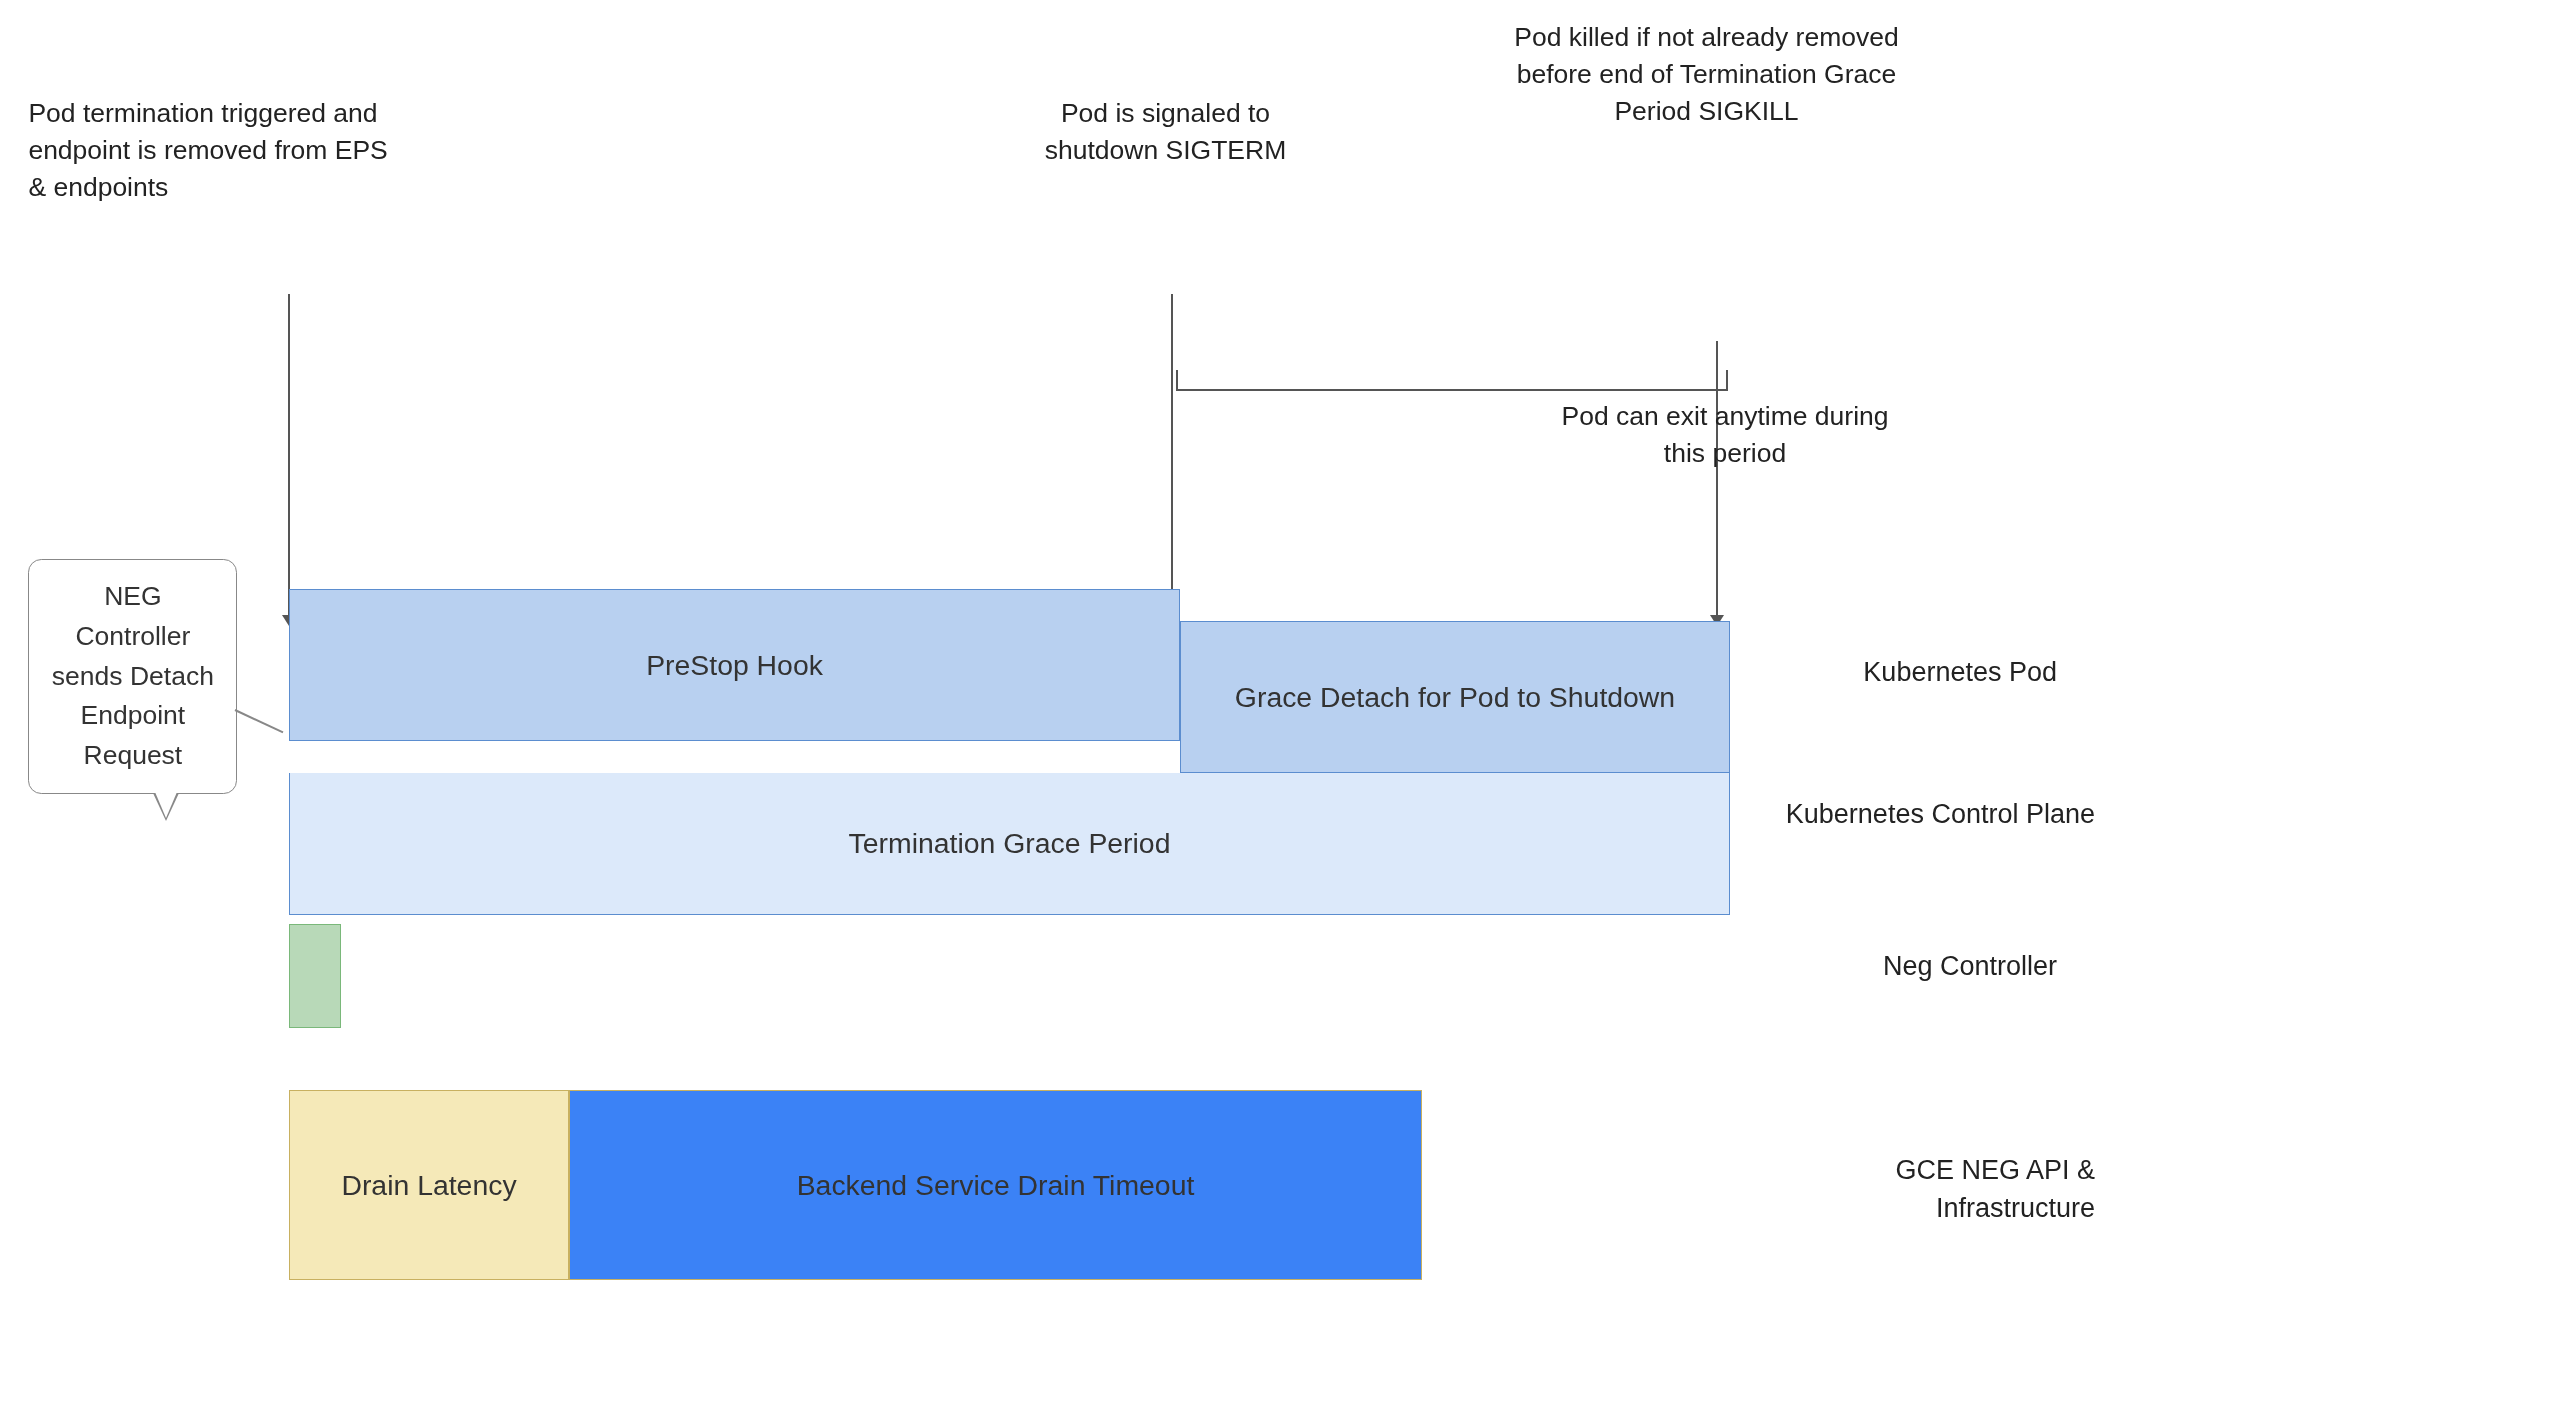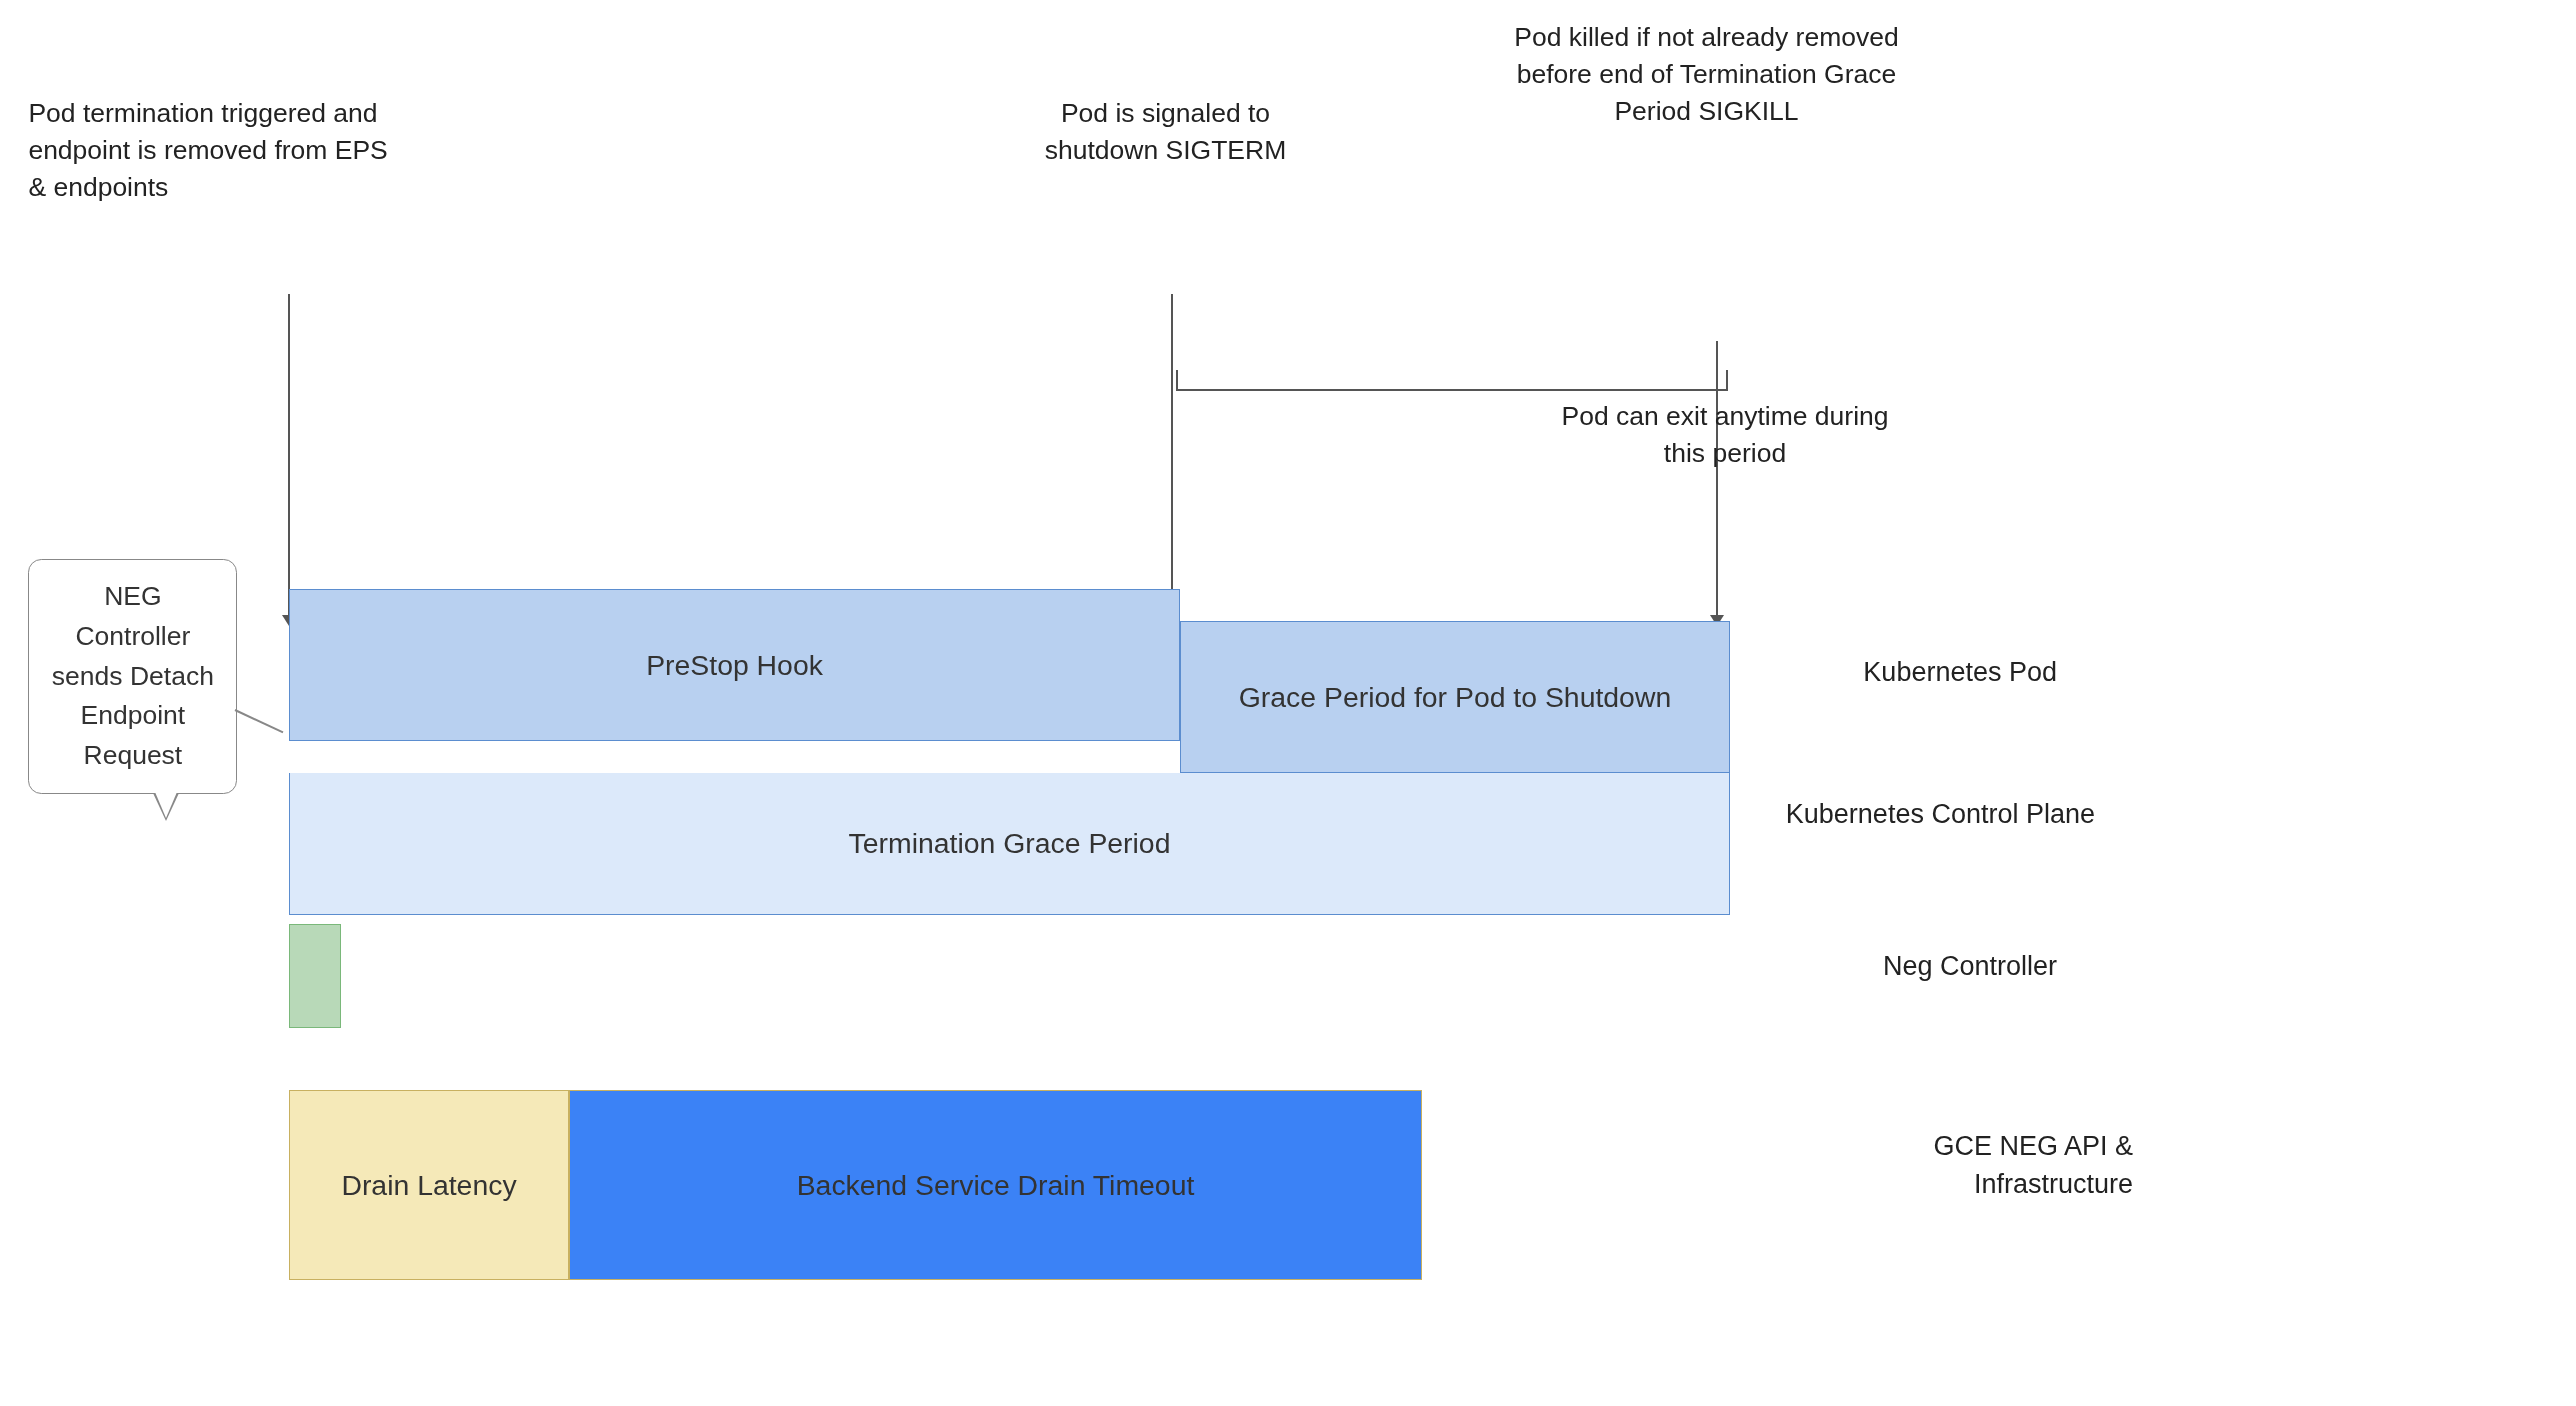--- a/index.html
+++ b/index.html
@@ -191,21 +191,21 @@
 Request</span>
   </div>
 
   <div style="position:absolute; left:235px; top:709px; width:53px; height:1.9px; background:#888; transform: rotate(25deg); transform-origin: left center;"></div>
 
   <div class="bar bar-prestop" style="left: 289px; top: 589px; width: 891px; height: 152px;">
     <span>PreStop Hook</span>
   </div>
 
   <div class="bar bar-grace-pod" style="left: 1180px; top: 621px; width: 550px; height: 152px; text-align:center; padding:9.5px;">
-    <span>Grace Period for
+    <span>Grace Detach for
 Pod to Shutdown</span>
   </div>
 
   <div class="bar bar-termination" style="left: 289px; top: 773px; width: 1441px; height: 142px; border-top:none;">
     <span>Termination Grace Period</span>
   </div>
 
   <div class="bar bar-neg-controller" style="left: 289px; top: 924px; width: 52px; height: 104px;">
   </div>
 
@@ -224,19 +224,19 @@
 
   <div class="row-label" style="left: 1773px; top: 796px; width: 322px;">
     <span>Kubernetes
 Control Plane</span>
   </div>
 
   <div class="row-label" style="left: 1773px; top: 948px; width: 284px;">
     <span>Neg Controller</span>
   </div>
 
-  <div class="row-label" style="left: 1773px; top: 1128px; width: 322px; margin-left: 38px;">
+  <div class="row-label" style="left: 1773px; top: 1152px; width: 322px;">
     <span>GCE NEG API &amp;
 Infrastructure</span>
   </div>
 
 </div>
 
 
 </body></html>

